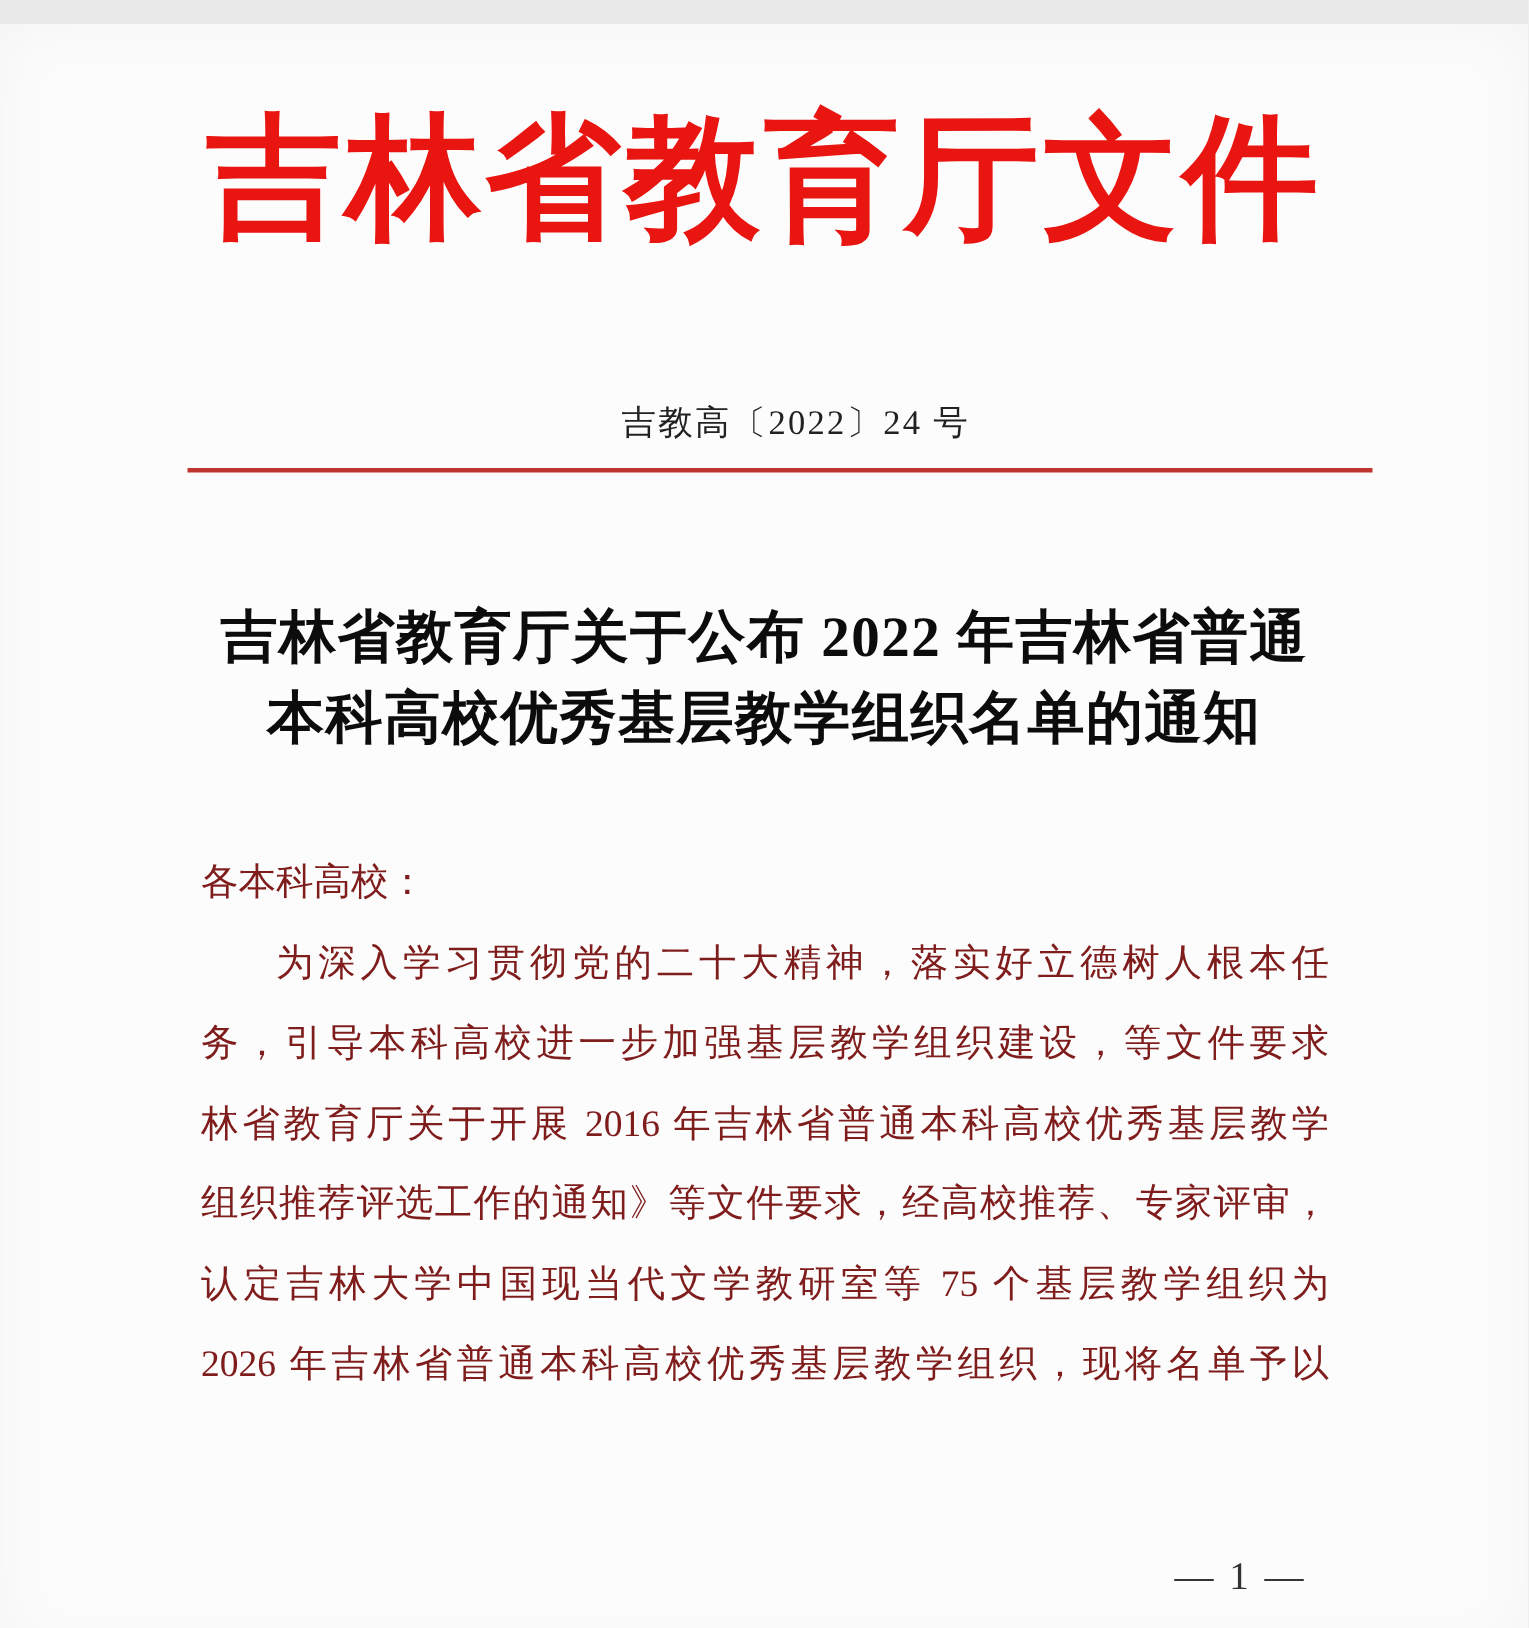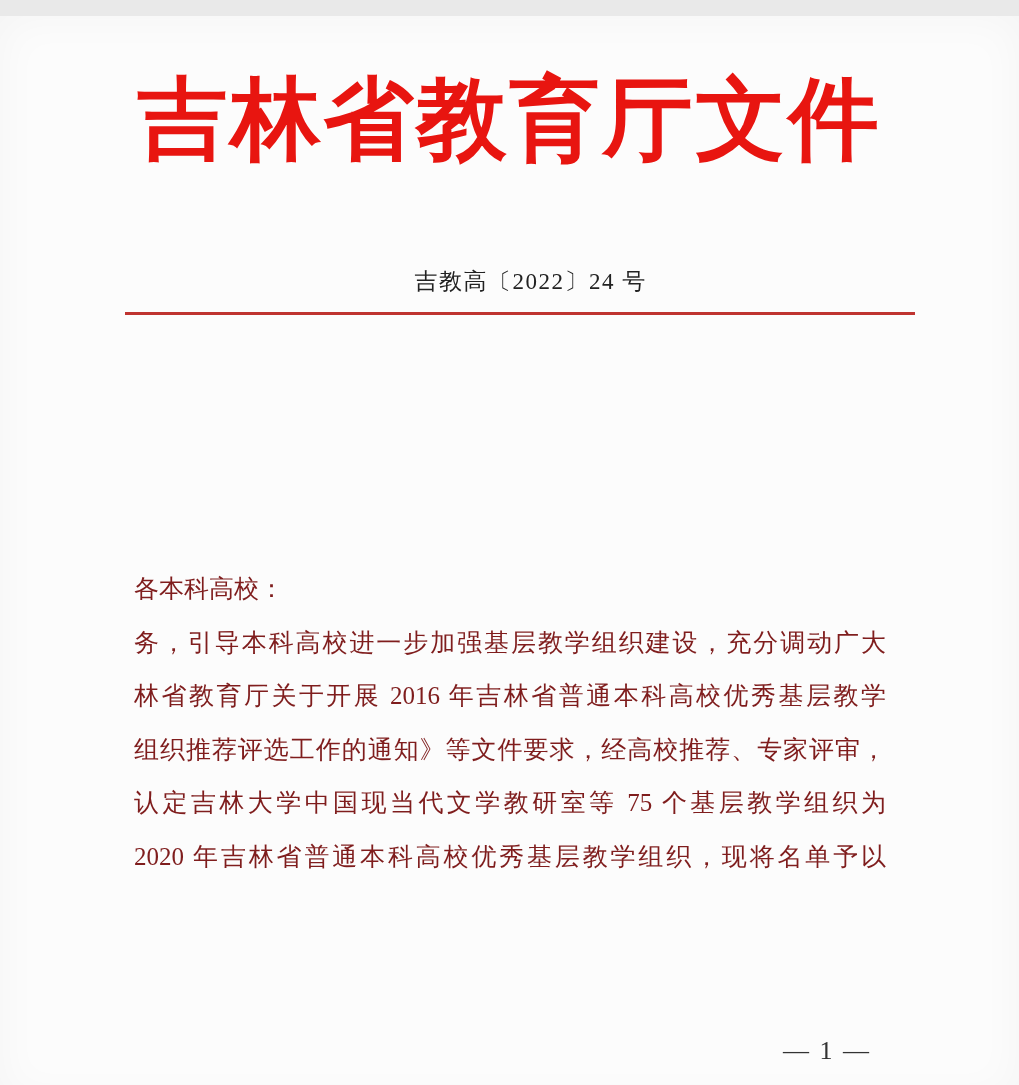--- a/index.html
+++ b/index.html
@@ -103,25 +103,30 @@
 <body>
 
 <div class="page">
 
   <div class="letterhead">吉林省教育厅文件</div>
 
   <div class="doc-number">吉教高〔2022〕24 号</div>
 
   <hr class="red-divider">
 
+  <h1 class="doc-title">
+    <span class="title-line">吉林省教育厅关于公布 2022 年吉林省普通</span>
+    <span class="title-line">本科高校优秀基层教学组织名单的通知</span>
+  </h1>
 
   <div class="body-block">
     <div class="salutation">各本科高校：</div>
-    <div class="body-line">务，引导本科高校进一步加强基层教学组织建设，充分调动广大</div>
+    <div class="body-line indent">为深入学习贯彻党的二十大精神，落实好立德树人根本任</div>
+    <div class="body-line">务，引导本科高校进一步加强基层教学组织建设，等文件要求</div>
     <div class="body-line">林省教育厅关于开展 2016 年吉林省普通本科高校优秀基层教学</div>
     <div class="body-line">组织推荐评选工作的通知》等文件要求，经高校推荐、专家评审，</div>
     <div class="body-line">认定吉林大学中国现当代文学教研室等 75 个基层教学组织为</div>
-    <div class="body-line">2020 年吉林省普通本科高校优秀基层教学组织，现将名单予以</div>
+    <div class="body-line">2026 年吉林省普通本科高校优秀基层教学组织，现将名单予以</div>
   </div>
 
   <div class="page-number">— 1 —</div>
 
 </div>
 
 </body></html>

